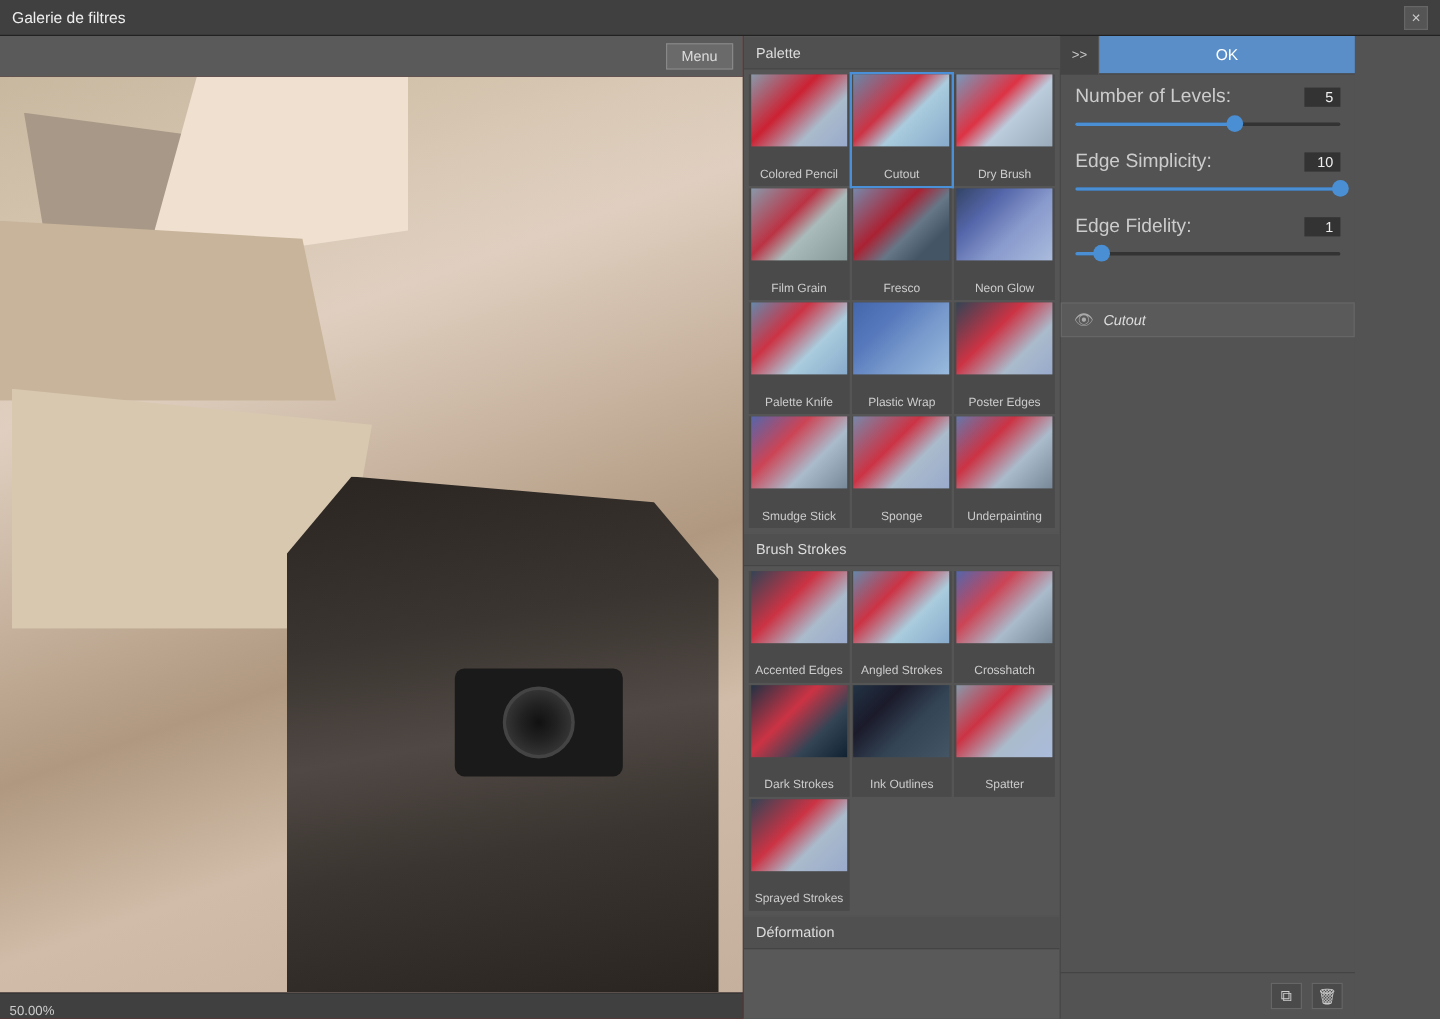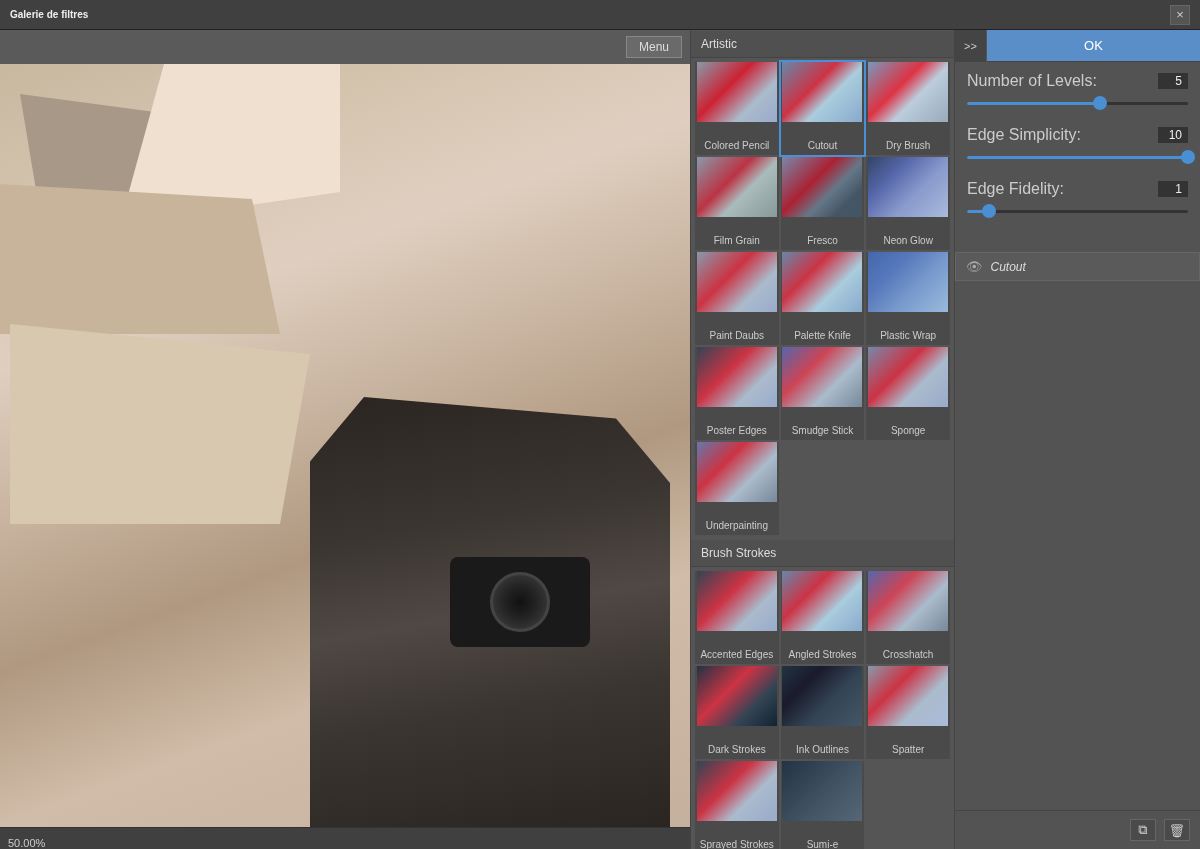--- a/index.html
+++ b/index.html
@@ -7,39 +7,39 @@
 
     .title-bar {
       background: #404040;
       height: 30px;
       display: flex;
       align-items: center;
       justify-content: space-between;
       padding: 0 10px;
       border-bottom: 1px solid #222;
     }
-    .title-bar-title { color: #eee; font-size: 10px; font-weight: bold; }
+    .title-bar-title { color: #eee; font-size: 13px; font-weight: normal; }
     .close-btn {
       width: 20px; height: 20px;
       background: #555;
       border: 1px solid #666;
       color: #ccc;
       display: flex; align-items: center; justify-content: center;
       cursor: pointer;
       font-size: 13px;
     }
 
     .main-container {
       display: flex;
       height: calc(849px - 30px);
     }
 
     
     .preview-panel {
-      width: 690px;
+      width: 619px;
       background: #7f1d1d;
       position: relative;
       display: flex;
       flex-direction: column;
     }
     .menu-bar {
       display: flex;
       justify-content: flex-end;
       padding: 6px 8px;
       background: #5a5a5a;
@@ -363,21 +363,21 @@
         </div>
       </div>
     </div>
     <div class="status-bar">
       <span class="zoom-text">50.00%</span>
     </div>
   </div>
 
   <div class="filter-panel" id="filter-panel">
 
-  <div class="filter-category-label">Artistic</div>
+  <div class="filter-category-label">Palette</div>
       <div class="filter-grid">
         <div class="filter-item">
           <div class="filter-thumb thumb-colored-pencil"></div>
           <div class="filter-label">Colored Pencil</div>
         </div>
         <div class="filter-item active">
           <div class="filter-thumb thumb-cutout"></div>
           <div class="filter-label">Cutout</div>
         </div>
         <div class="filter-item">
@@ -390,24 +390,20 @@
         </div>
         <div class="filter-item">
           <div class="filter-thumb thumb-fresco"></div>
           <div class="filter-label">Fresco</div>
         </div>
         <div class="filter-item">
           <div class="filter-thumb thumb-neon-glow"></div>
           <div class="filter-label">Neon Glow</div>
         </div>
         <div class="filter-item">
-          <div class="filter-thumb thumb-paint-daubs"></div>
-          <div class="filter-label">Paint Daubs</div>
-        </div>
-        <div class="filter-item">
           <div class="filter-thumb thumb-palette-knife"></div>
           <div class="filter-label">Palette Knife</div>
         </div>
         <div class="filter-item">
           <div class="filter-thumb thumb-plastic-wrap"></div>
           <div class="filter-label">Plastic Wrap</div>
         </div>
         <div class="filter-item">
           <div class="filter-thumb thumb-poster-edges"></div>
           <div class="filter-label">Poster Edges</div>
@@ -447,24 +443,20 @@
           <div class="filter-thumb thumb-ink-outlines"></div>
           <div class="filter-label">Ink Outlines</div>
         </div>
         <div class="filter-item">
           <div class="filter-thumb thumb-spatter"></div>
           <div class="filter-label">Spatter</div>
         </div>
         <div class="filter-item">
           <div class="filter-thumb thumb-sprayed-strokes"></div>
           <div class="filter-label">Sprayed Strokes</div>
-        </div>
-        <div class="filter-item">
-          <div class="filter-thumb thumb-sumie"></div>
-          <div class="filter-label">Sumi-e</div>
         </div>
       </div>
       <div class="filter-category-label">Déformation</div>
     </div>
 
   <div class="settings-panel">
     <div class="settings-header">
       <button class="expand-btn">&gt;&gt;</button>
       <button class="ok-btn">OK</button>
     </div>

